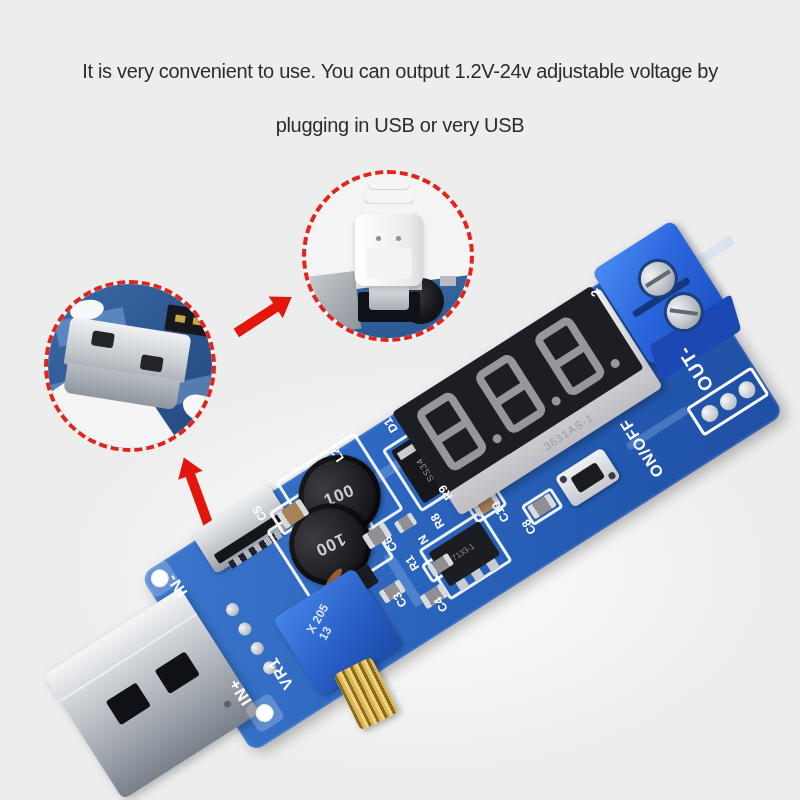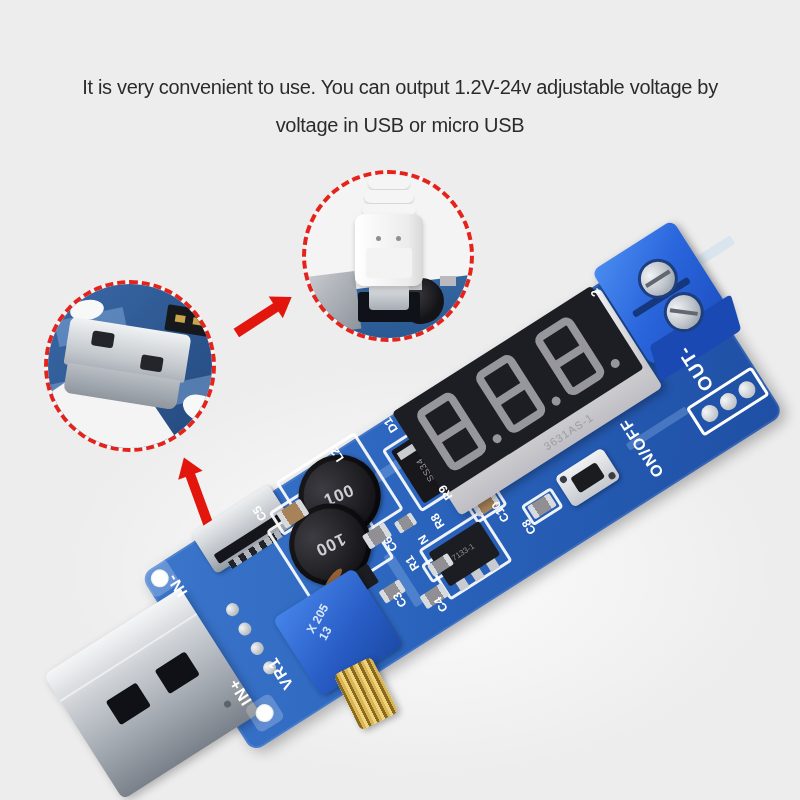--- a/index.html
+++ b/index.html
@@ -5,21 +5,21 @@
   * { margin:0; padding:0; box-sizing:border-box; }
   html,body { width:800px; height:800px; }
   body { font-family:"Liberation Sans", sans-serif; }
   .page { position:relative; width:800px; height:800px; background:#ecedec; overflow:hidden; }
 
   
   .title { position:absolute; top:12px; left:0; width:100%; text-align:center;
            font-size:35px; font-weight:bold; letter-spacing:-1px; color:#16161c; }
   .subtitle { position:absolute; left:0; width:100%; text-align:center;
               font-size:20px; color:#2b2b2b; letter-spacing:-0.3px; }
-  .sub1 { top:76px;text-align:center; } .sub2 { top:114px; }
+  .sub1 { top:60px;text-align:center; } .sub2 { top:114px; }
 
   .photo-glow { position:absolute; left:60px; top:360px; width:720px; height:420px;
                 background:radial-gradient(ellipse at center, rgba(255,255,255,.85) 0%, rgba(255,255,255,0) 70%); }
 
   
   .circle { position:absolute; border-radius:50%; border:4px dashed #e5231b; overflow:hidden; background:#f4f4f4; }
   .circle-plug { left:302px; top:170px; width:172px; height:172px; }
   .circle-port { left:44px;  top:280px; width:172px; height:172px; }
 
   
@@ -203,21 +203,21 @@
   .sk-big { font-size:16px; letter-spacing:1px; }
   .sk-xl { font-size:19px; letter-spacing:1px; }
   .sk-sm { font-size:12px; }
 </style>
 </head>
 <body>
 
 <div class="page">
 
   <div class="subtitle sub1">It is very convenient to use. You can output 1.2V-24v adjustable voltage by</div>
-  <div class="subtitle sub2">voltage in USB or micro USB</div>
+  <div class="subtitle sub2">plugging in USB or very USB</div>
 
   <div class="photo-glow"></div>
 
   <div class="circle circle-plug">
     <div class="mini-board"></div>
     <div class="mini-usb-gray"></div>
     <div class="mini-ind"></div>
     <div class="mini-smd1"></div>
     <div class="mini-smd2"></div>
     <div class="mini-port"></div>

